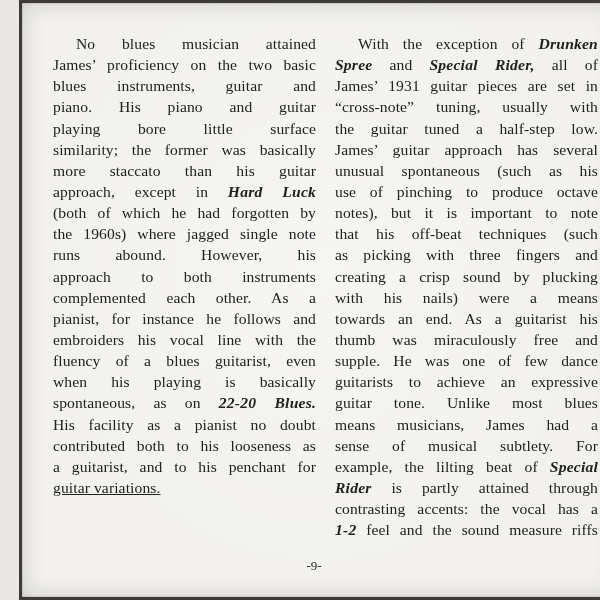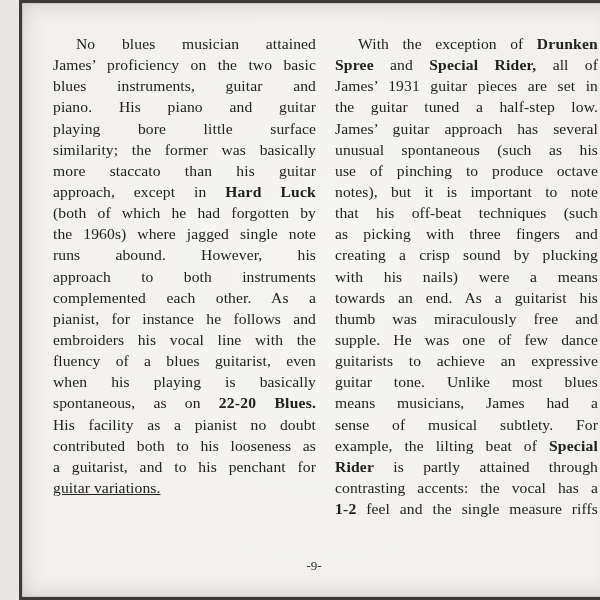--- a/index.html
+++ b/index.html
@@ -44,21 +44,21 @@
     height: 21.15px;
     text-align: justify;
     text-align-last: justify;
     text-justify: inter-word;
     letter-spacing: 0.1px;
     white-space: normal;
     overflow: visible;
   }
   .line.indent { text-indent: 23px; }
   .line.par-end { text-align-last: left; text-decoration: underline; }
-  .line .b { font-weight: bold; letter-spacing: 0.2px; }
+  .line .b { font-weight: bold; letter-spacing: 0.2px; font-style: italic; }
   .page-number {
     position: absolute;
     left: 0;
     right: 10px;
     bottom: 23px;
     text-align: center;
     font-size: 13px;
     color: #2a2a2a;
   }
 </style>
@@ -88,36 +88,37 @@
         <div class="line"><span>spontaneous, as on </span><span class="b">22-20 Blues.</span></div>
         <div class="line"><span>His facility as a pianist no doubt</span></div>
         <div class="line"><span>contributed both to his looseness as</span></div>
         <div class="line"><span>a guitarist, and to his penchant for</span></div>
         <div class="line par-end"><span>guitar variations.</span></div>
       </div>
     <div class="column">
         <div class="line indent"><span>With the exception of </span><span class="b">Drunken</span></div>
         <div class="line"><span class="b">Spree</span><span> and </span><span class="b">Special Rider,</span><span> all of</span></div>
         <div class="line"><span>James’ 1931 guitar pieces are set in</span></div>
+        <div class="line"><span>“cross-note” tuning, usually with</span></div>
         <div class="line"><span>the guitar tuned a half-step low.</span></div>
         <div class="line"><span>James’ guitar approach has several</span></div>
         <div class="line"><span>unusual spontaneous (such as his</span></div>
         <div class="line"><span>use of pinching to produce octave</span></div>
         <div class="line"><span>notes), but it is important to note</span></div>
         <div class="line"><span>that his off-beat techniques (such</span></div>
         <div class="line"><span>as picking with three fingers and</span></div>
         <div class="line"><span>creating a crisp sound by plucking</span></div>
         <div class="line"><span>with his nails) were a means</span></div>
         <div class="line"><span>towards an end. As a guitarist his</span></div>
         <div class="line"><span>thumb was miraculously free and</span></div>
         <div class="line"><span>supple. He was one of few dance</span></div>
         <div class="line"><span>guitarists to achieve an expressive</span></div>
         <div class="line"><span>guitar tone. Unlike most blues</span></div>
         <div class="line"><span>means musicians, James had a</span></div>
         <div class="line"><span>sense of musical subtlety. For</span></div>
         <div class="line"><span>example, the lilting beat of </span><span class="b">Special</span></div>
         <div class="line"><span class="b">Rider</span><span> is partly attained through</span></div>
         <div class="line"><span>contrasting accents: the vocal has a</span></div>
-        <div class="line"><span class="b">1-2</span><span> feel and the single measure riffs</span></div>
+        <div class="line"><span class="b">1-2</span><span> feel and the sound measure riffs</span></div>
       </div>
   </div>
   <div class="page-number">-9-</div>
 </div>
 
 </body></html>

